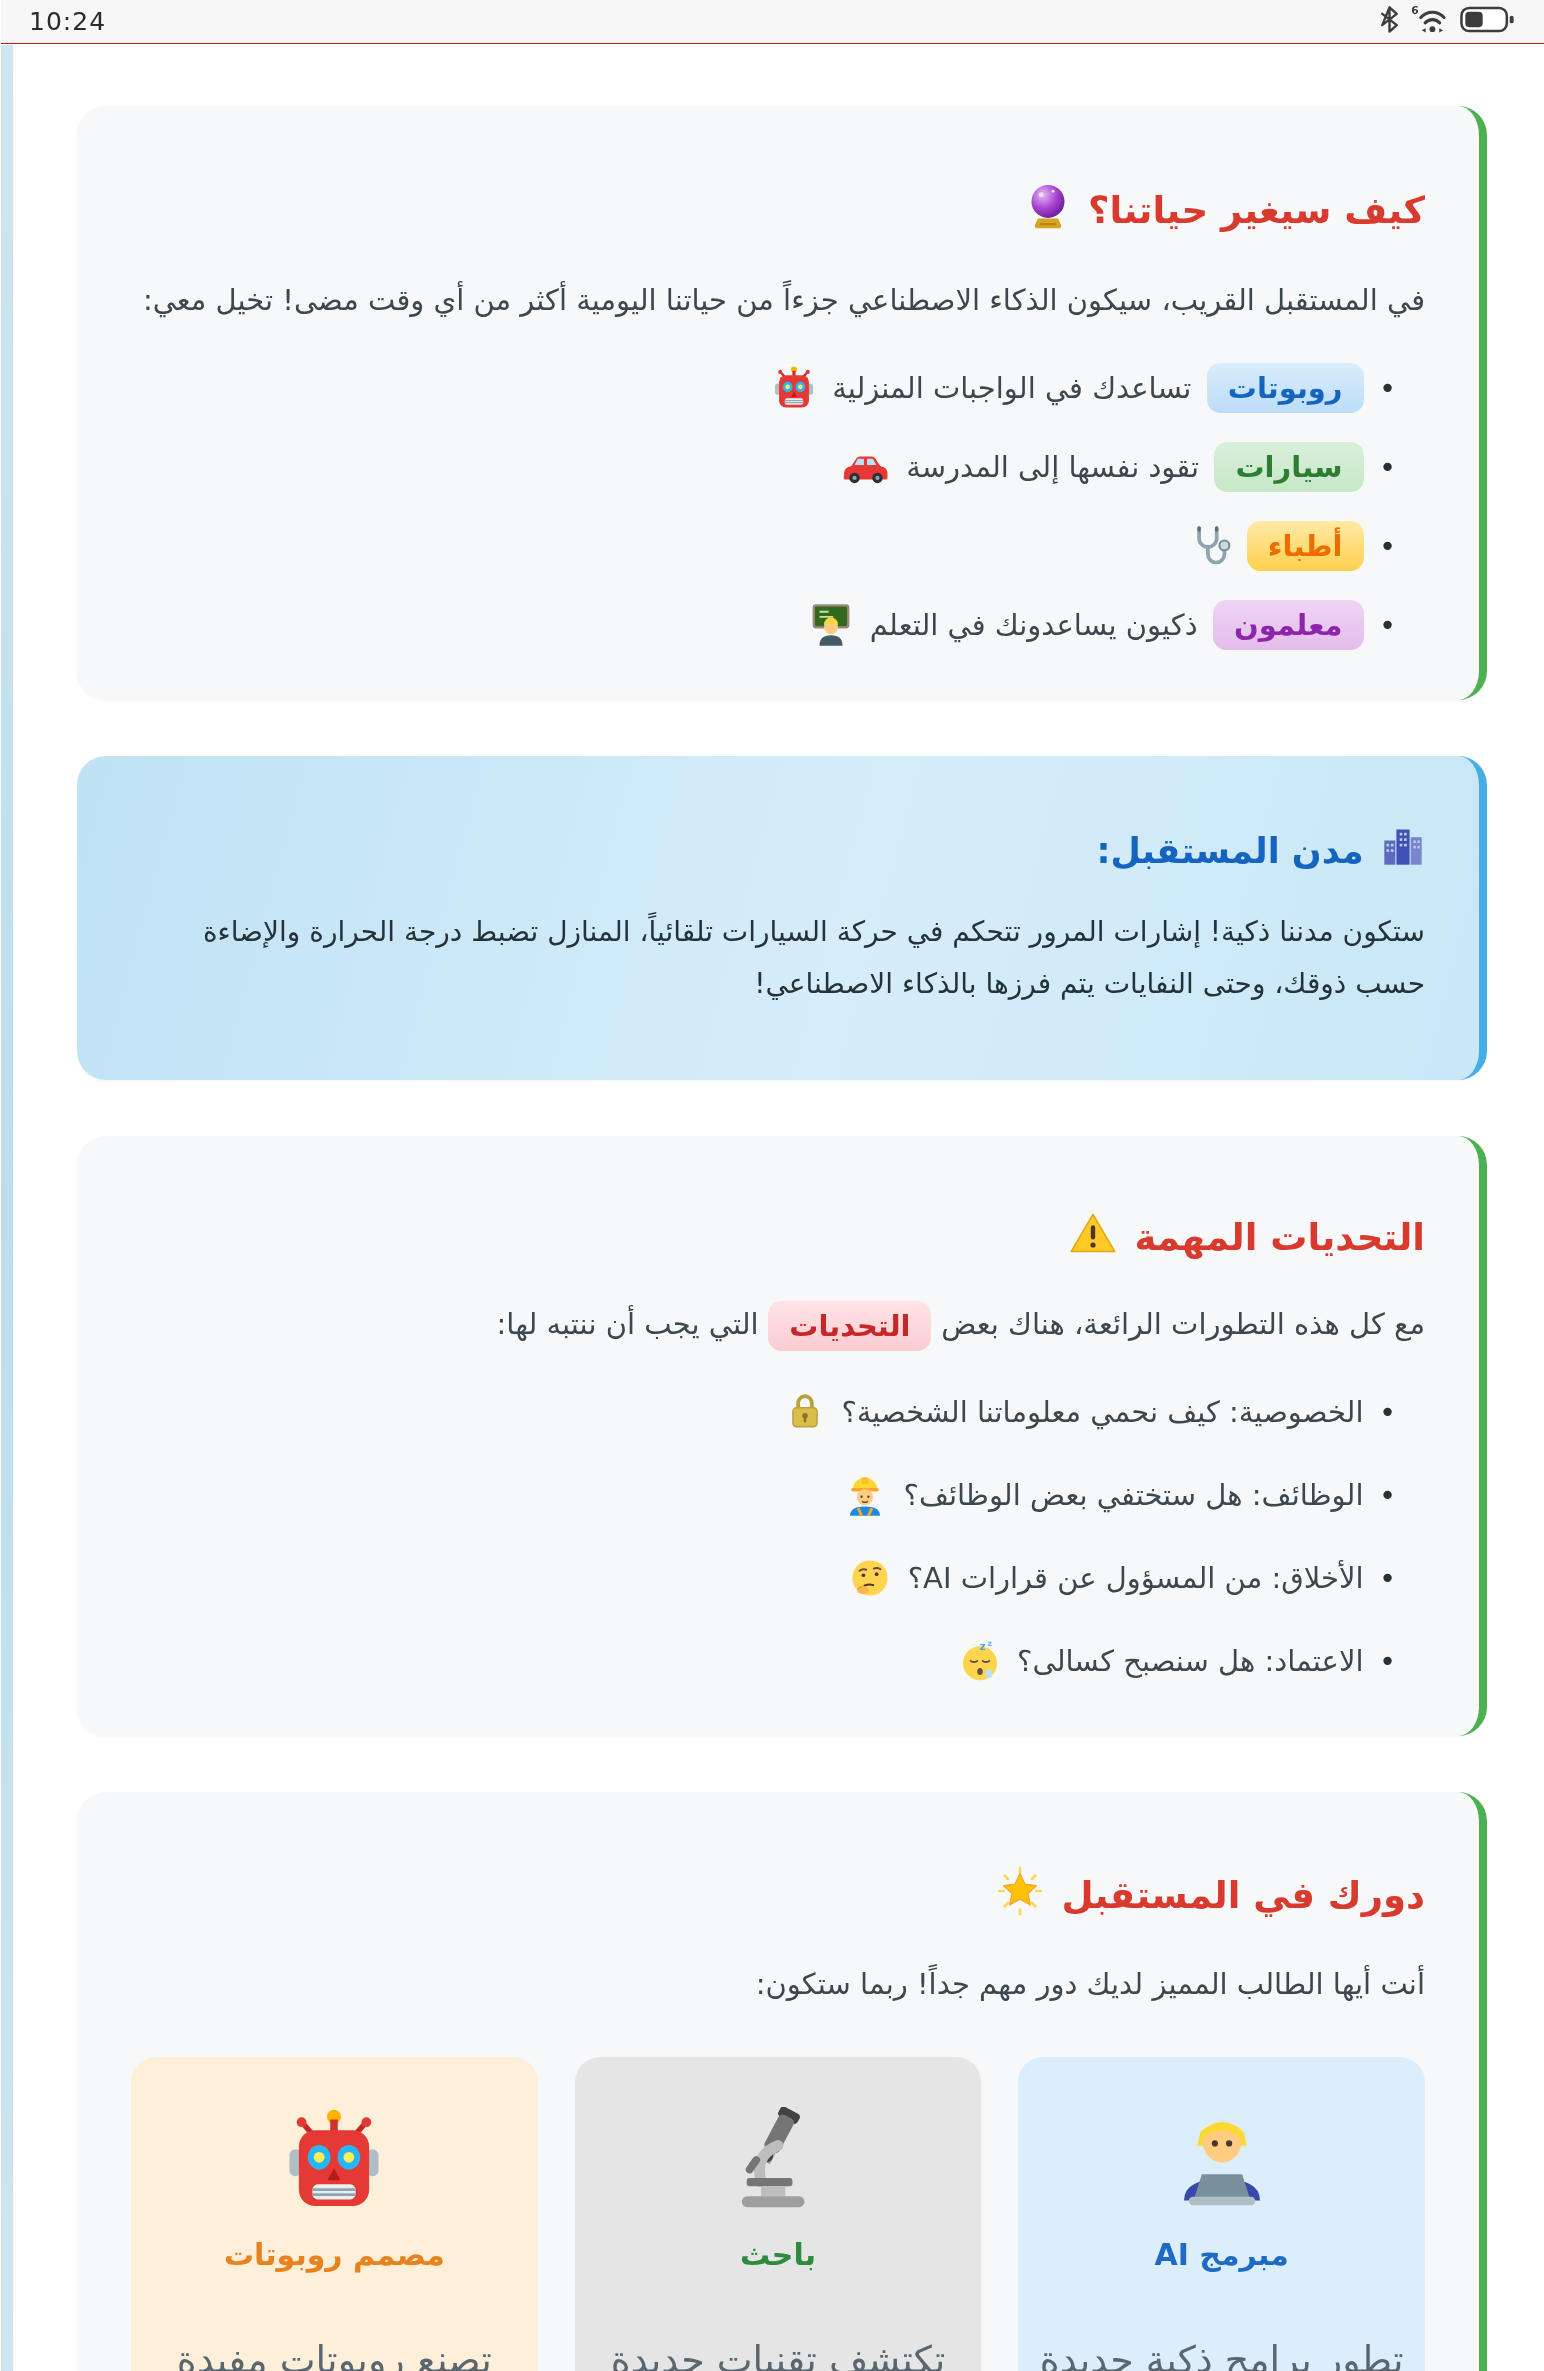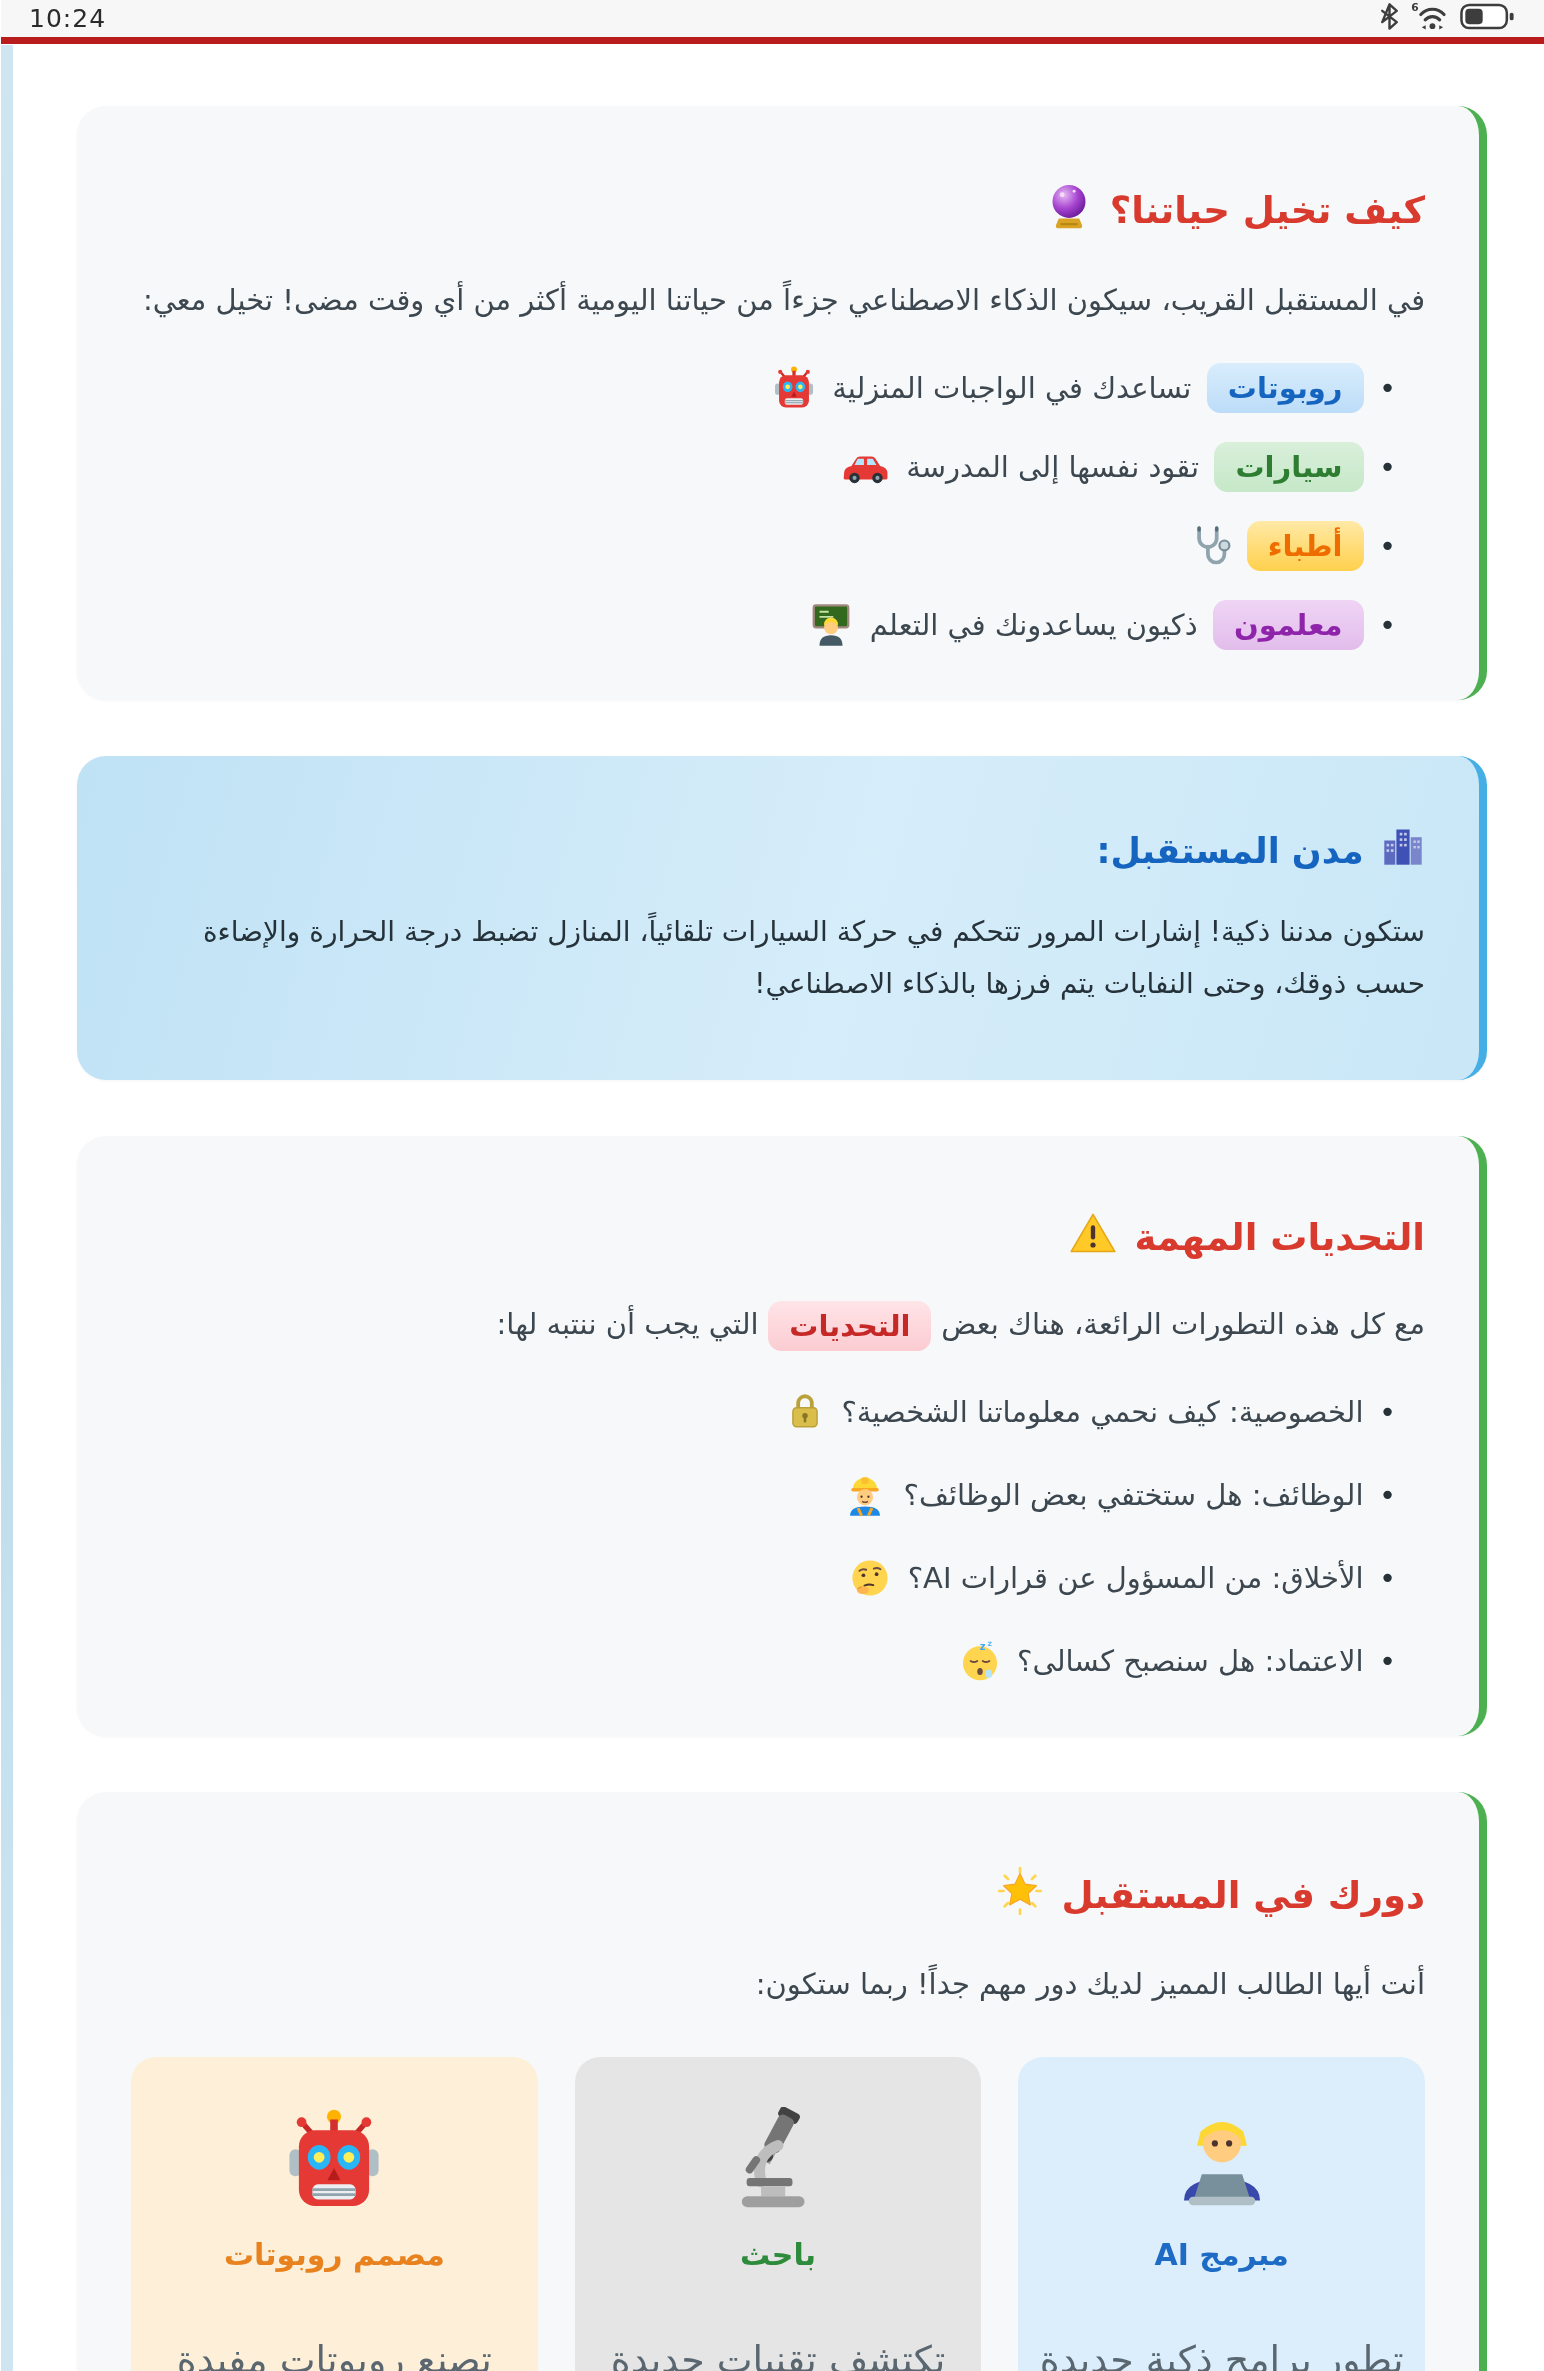--- a/index.html
+++ b/index.html
@@ -3,21 +3,21 @@
 <meta charset="utf-8">
 <style>
   * { box-sizing: border-box; }
   html,body { margin:0; padding:0; }
   body {
     width:1545px; height:2371px; overflow:hidden; position:relative;
     background:#ffffff; font-family:"DejaVu Sans", sans-serif; direction:rtl;
   }
   
   .status-bar {
-    height:44px; background:#f7f7f7; border-bottom:7px solid #b91c1c;
+    height:44px; background:#f7f7f7; border-bottom:1px solid #b91c1c;
     display:flex; align-items:center; justify-content:space-between;
     padding:0 29px; direction:ltr;
   }
   .status-time { font-size:25px; color:#2b2b2b; letter-spacing:1px; }
   .status-icons { display:flex; align-items:center; gap:9.7px; }
   
   .side-strip {
     position:absolute; left:0; top:45px; width:12.6px; height:2326px;
     background:linear-gradient(180deg,#cfe6f2 0%,#bedcec 50%,#cfe6f2 100%);
   }
@@ -101,21 +101,21 @@
     </span>
   </div>
 </div>
 
 <div class="side-strip"></div>
 
 <div class="content">
 
   <section class="card">
     <h2 class="card-title">
-      <span>كيف تخيل حياتنا؟</span>
+      <span>كيف سيغير حياتنا؟</span>
       <span>
         <svg width="46" height="50" viewBox="0 0 40 44">
           <defs>
               <radialGradient id="cbg" cx="35%" cy="30%" r="75%">
             <stop offset="0%" stop-color="#e6b9f3"></stop>
                 <stop offset="55%" stop-color="#a845d1"></stop>
                 <stop offset="100%" stop-color="#6a1b9a"></stop>
           </radialGradient>
             </defs>
           <circle cx="20" cy="18" r="14.5" fill="url(#cbg)"></circle>

